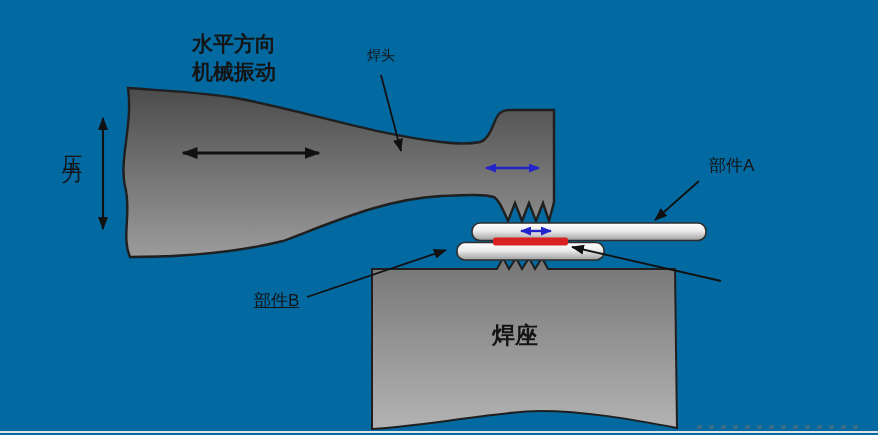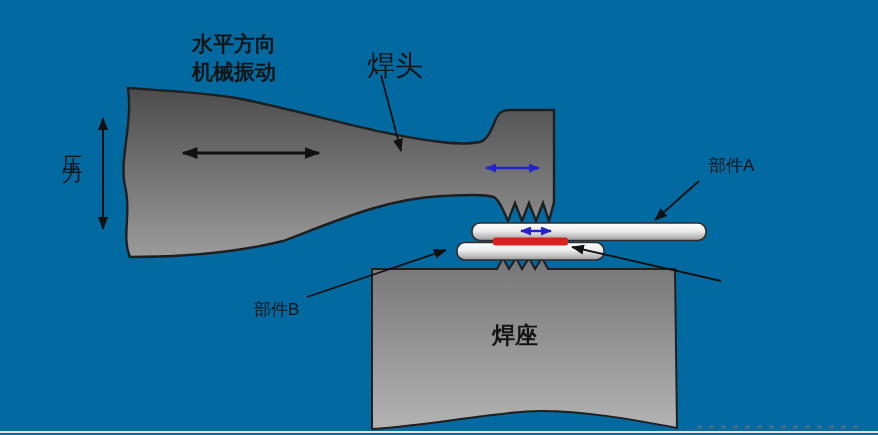--- a/index.html
+++ b/index.html
@@ -3,30 +3,30 @@
 <meta charset="utf-8">
 <style>
   html,body{margin:0;padding:0;background:#ffffff;}
   #stage{
     position:relative;width:878px;height:435px;background:#0369a1;overflow:hidden;
     font-family:"Liberation Sans","DejaVu Sans",sans-serif;color:#111;
   }
   #stage svg{position:absolute;left:0;top:0;}
   .label{position:absolute;color:#141414;white-space:nowrap;}
   .lbl-20{font-size:17px;}
-  .lbl-21{font-size:28px;}
+  .lbl-21{font-size:14px;}
   .vib-label{left:192px;top:30px;font-size:21px;line-height:28px;font-weight:bold;}
   .horn-label{left:367px;top:47px;}
   .pressure-label{
     left:58px;top:139px;font-size:21px;
     writing-mode:vertical-rl;text-orientation:upright;letter-spacing:7px;
   }
   .part-a-label{left:709px;top:154px;}
   .weld-label{left:720px;top:276px;}
-  .part-b-label{left:254px;top:298px;}
+  .part-b-label{left:254px;top:289px;text-decoration:underline;}
   .anvil-label{left:492px;top:320px;font-size:23px;font-weight:bold;font-family:Liberation Mono, monospace;}
   .outline-stroke{stroke:#1f1f1f;}
   .ptr{stroke:#111111;stroke-width:1.8;fill:none;}
   .dbl{stroke:#111111;stroke-width:2.1;fill:none;}
   .vib{stroke:#111111;stroke-width:3.2;fill:none;}
   .blue-line{stroke-width:2.4;fill:none;}
   .part{stroke:#2e2e2e;stroke-width:1.6;}
   .watermark{
     position:absolute;left:697px;top:425px;width:168px;height:4px;opacity:.5;
     background:repeating-linear-gradient(90deg,#707070 0 5px,transparent 5px 12px);

